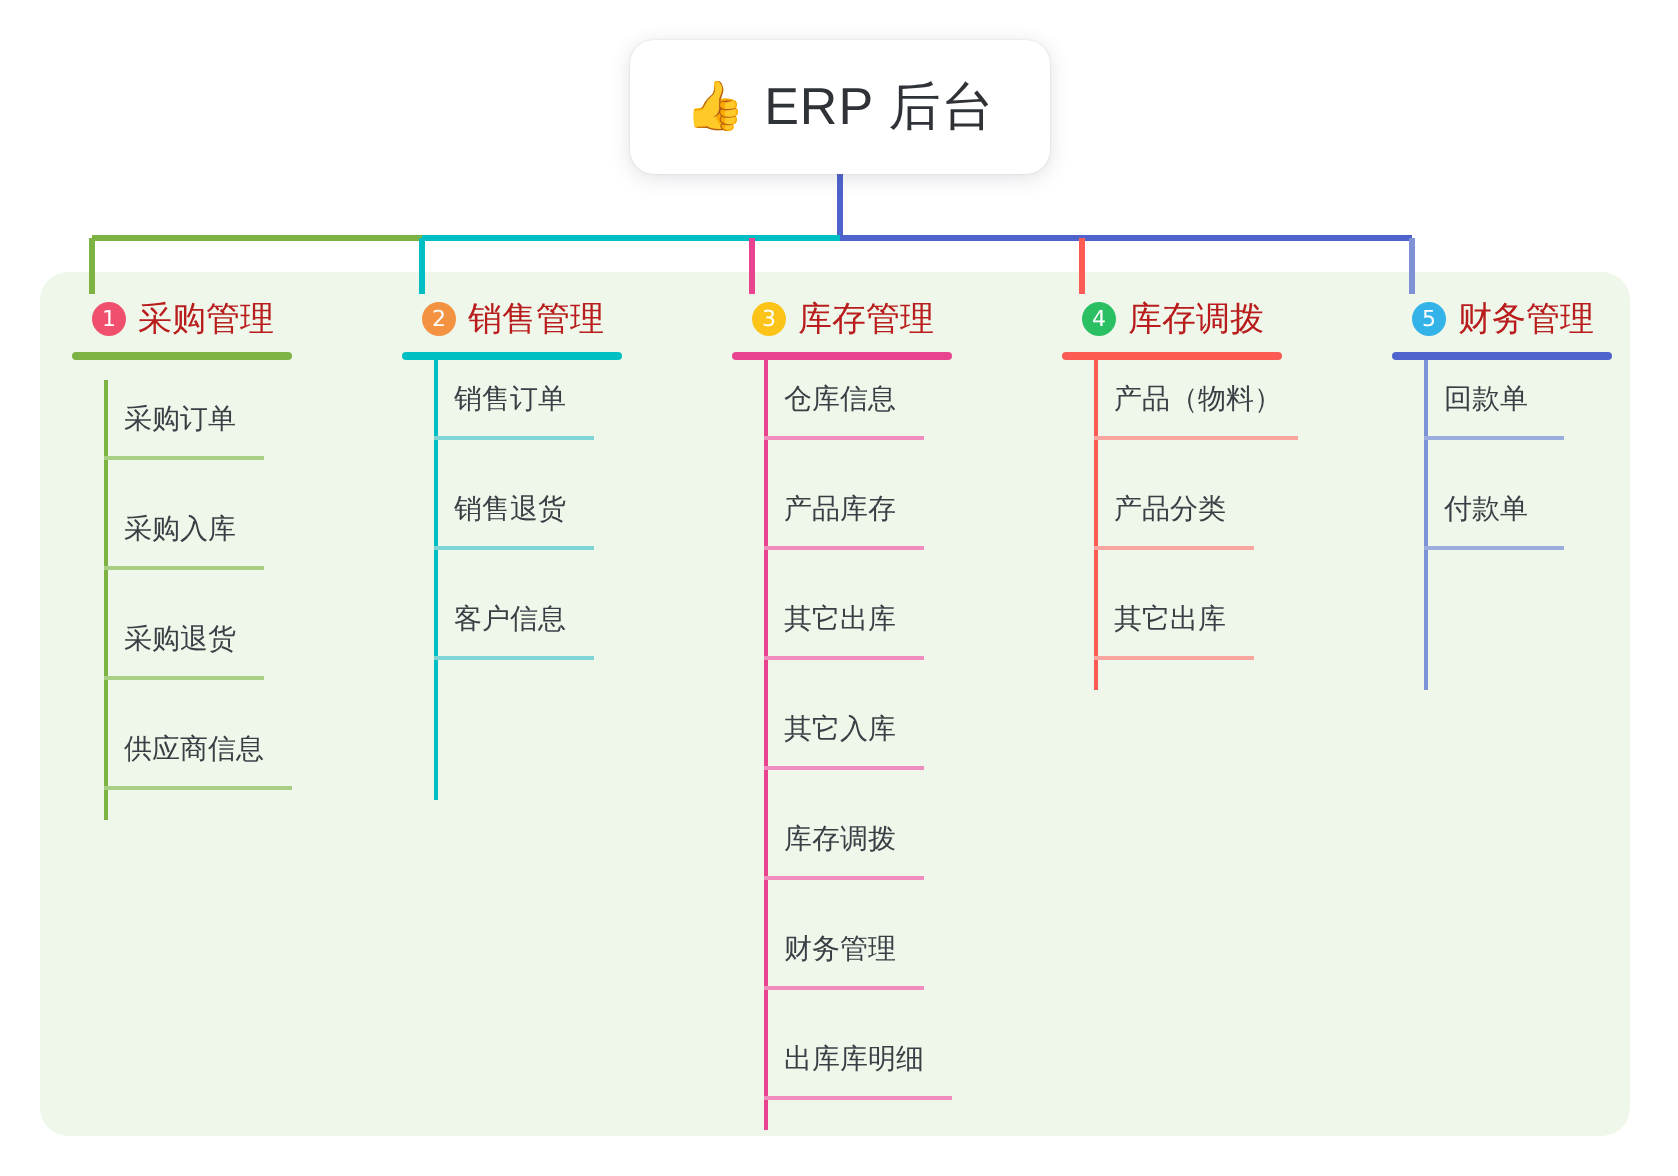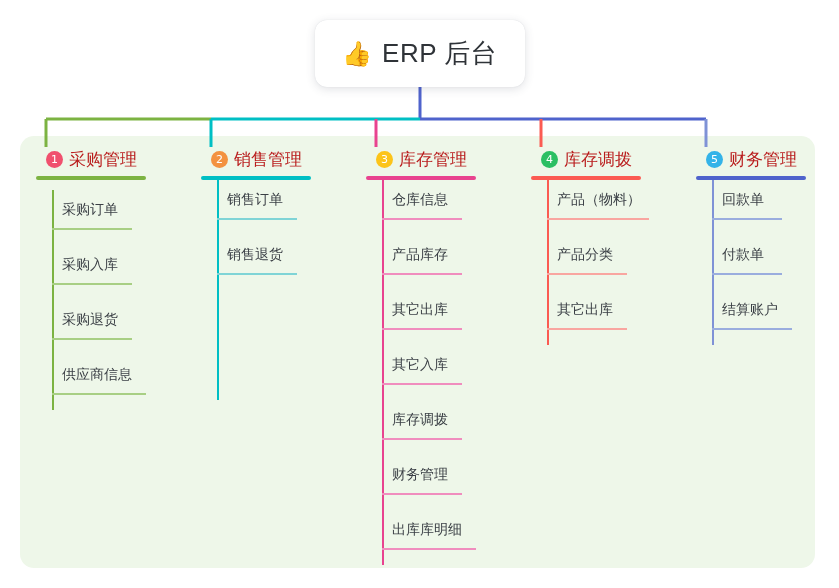--- a/index.html
+++ b/index.html
@@ -125,20 +125,24 @@
         <div style="position: relative; margin-top: 0px;">
           <div class="spine" style="background: rgb(0, 191, 196); height: 220px;"></div>
           <div class="leaf">
             <div class="leaf-text">销售订单</div>
             <div class="leaf-rule" style="width: 80px; background: rgb(127, 212, 214);"></div>
           </div>
           <div class="leaf">
             <div class="leaf-text">销售退货</div>
             <div class="leaf-rule" style="width: 80px; background: rgb(127, 212, 214);"></div>
           </div>
+          <div class="leaf">
+            <div class="leaf-text">客户信息</div>
+            <div class="leaf-rule" style="width: 80px; background: rgb(127, 212, 214);"></div>
+          </div>
         </div>
       </div>
       <div class="col" style="left: 366px;">
         <div class="col-head">
           <span class="badge" style="background: rgb(252, 196, 25);">3</span>
           <span class="head-text">库存管理</span>
         </div>
         <div class="head-rule" style="width: 110px; background: rgb(232, 67, 143);"></div>
         <div style="position: relative; margin-top: 0px;">
           <div class="spine" style="background: rgb(232, 67, 143); height: 385px;"></div>
@@ -203,20 +207,16 @@
         <div style="position: relative; margin-top: 0px;">
           <div class="spine" style="background: rgb(127, 146, 214); height: 165px;"></div>
           <div class="leaf">
             <div class="leaf-text">回款单</div>
             <div class="leaf-rule" style="width: 70px; background: rgb(154, 173, 222);"></div>
           </div>
           <div class="leaf">
             <div class="leaf-text">付款单</div>
             <div class="leaf-rule" style="width: 70px; background: rgb(154, 173, 222);"></div>
           </div>
-          <div class="leaf">
-            <div class="leaf-text">结算账户</div>
-            <div class="leaf-rule" style="width: 80px; background: rgb(154, 173, 222);"></div>
-          </div>
         </div>
       </div>
     </div>
 </div>
 
 </body></html>

